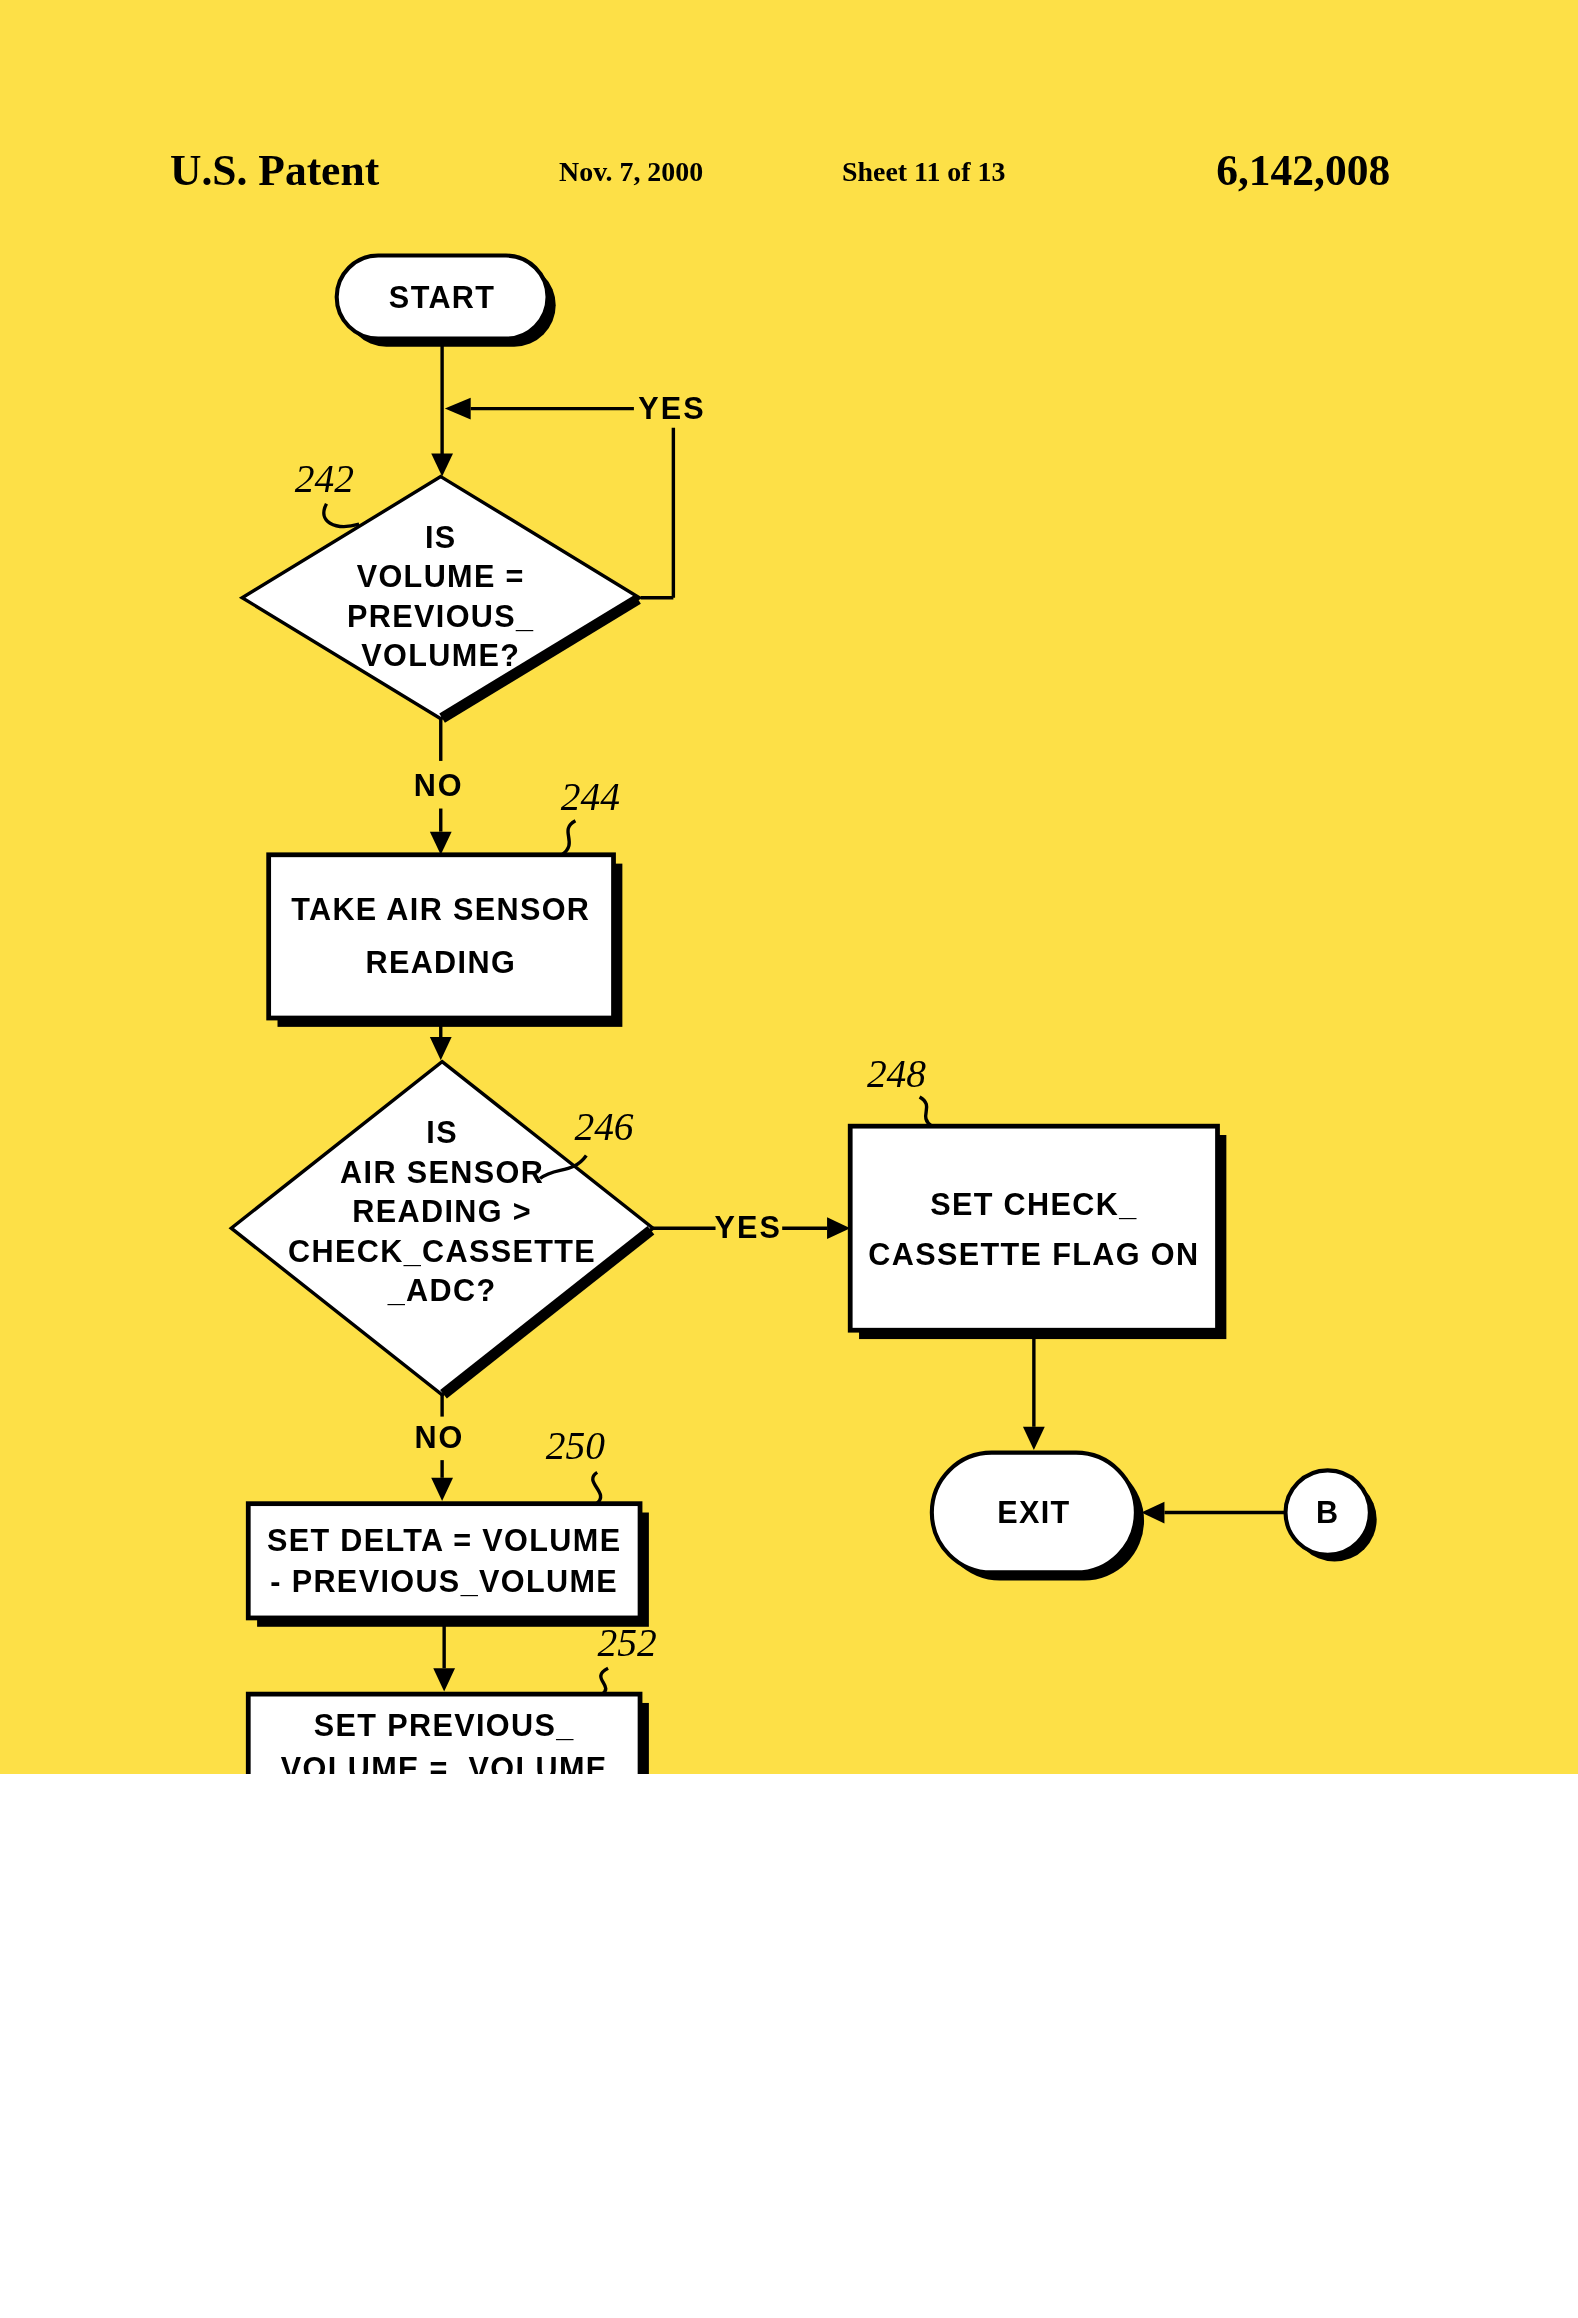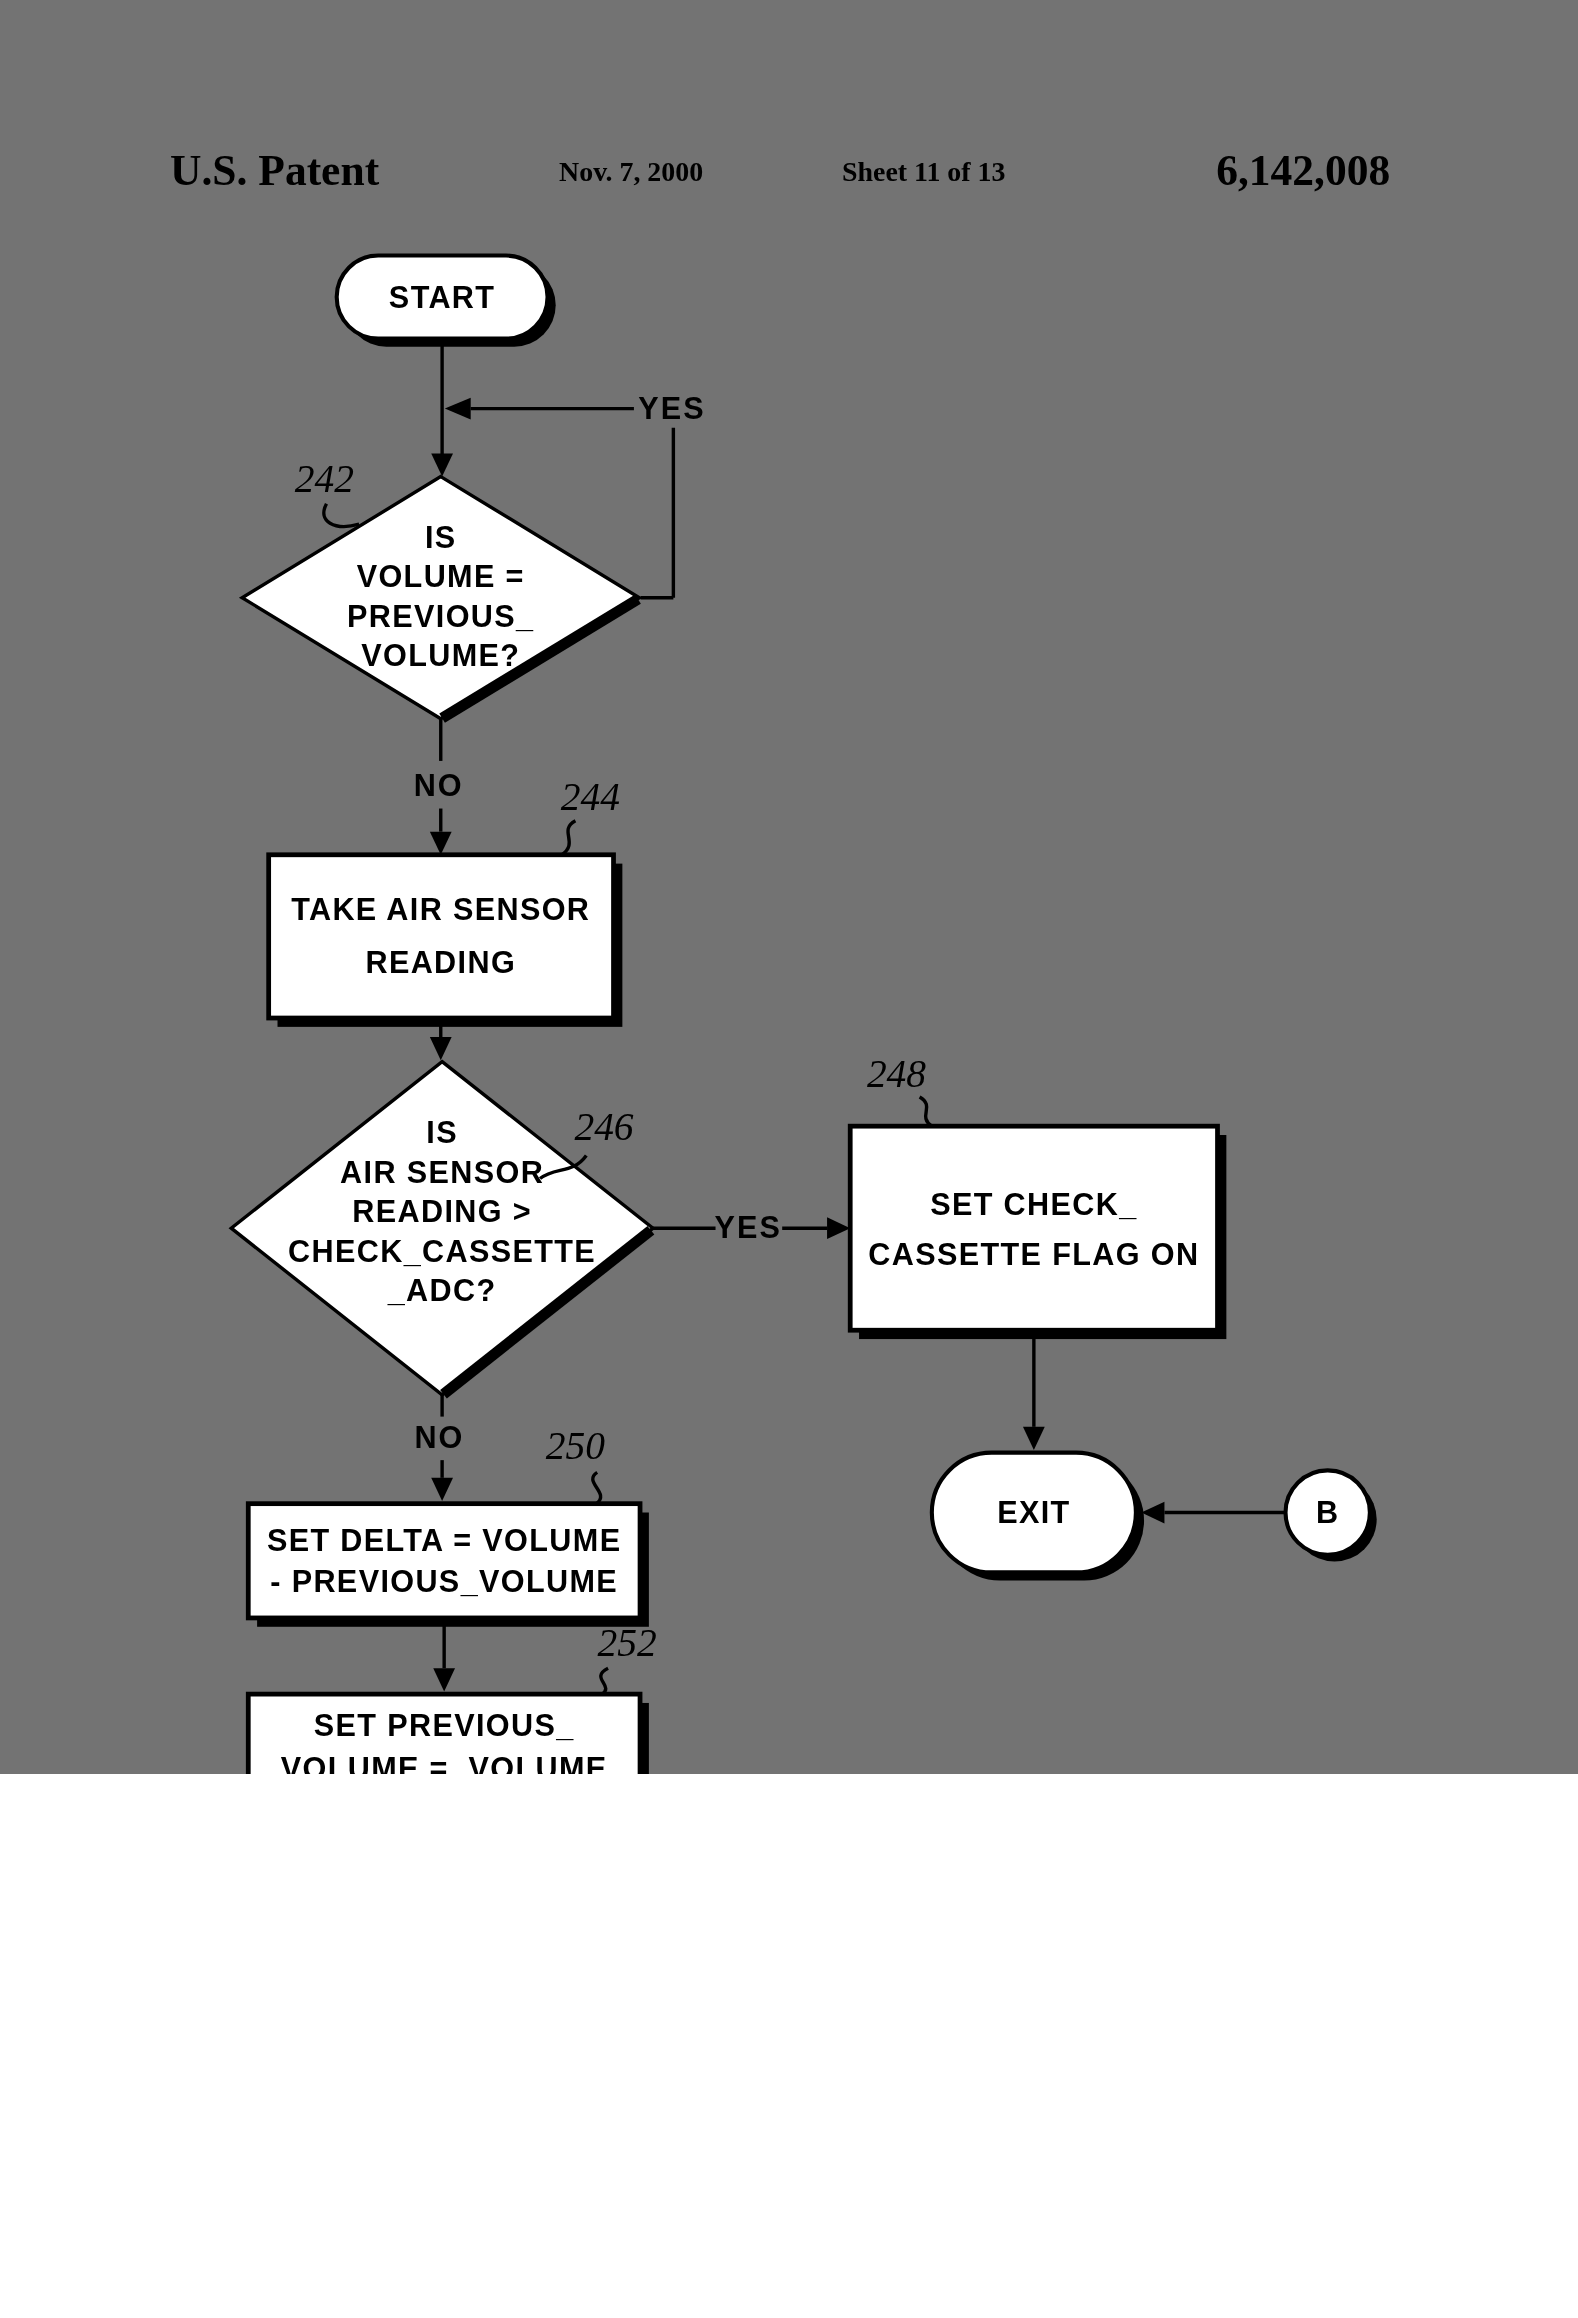--- a/index.html
+++ b/index.html
@@ -4,21 +4,21 @@
 <style>
   html, body {
     margin: 0;
     padding: 0;
     background: #ffffff;
   }
   .page {
     position: relative;
     width: 1578px;
     height: 1774px;
-    background: #737373;
+    background: #fde047;
     font-family: "Liberation Sans", sans-serif;
   }
   svg { display: block; }
   svg text { white-space: pre; }
   .hdr-large {
     font-family: "Liberation Serif", serif;
     font-weight: bold;
     font-size: 64px;
     fill: #000;
   }

